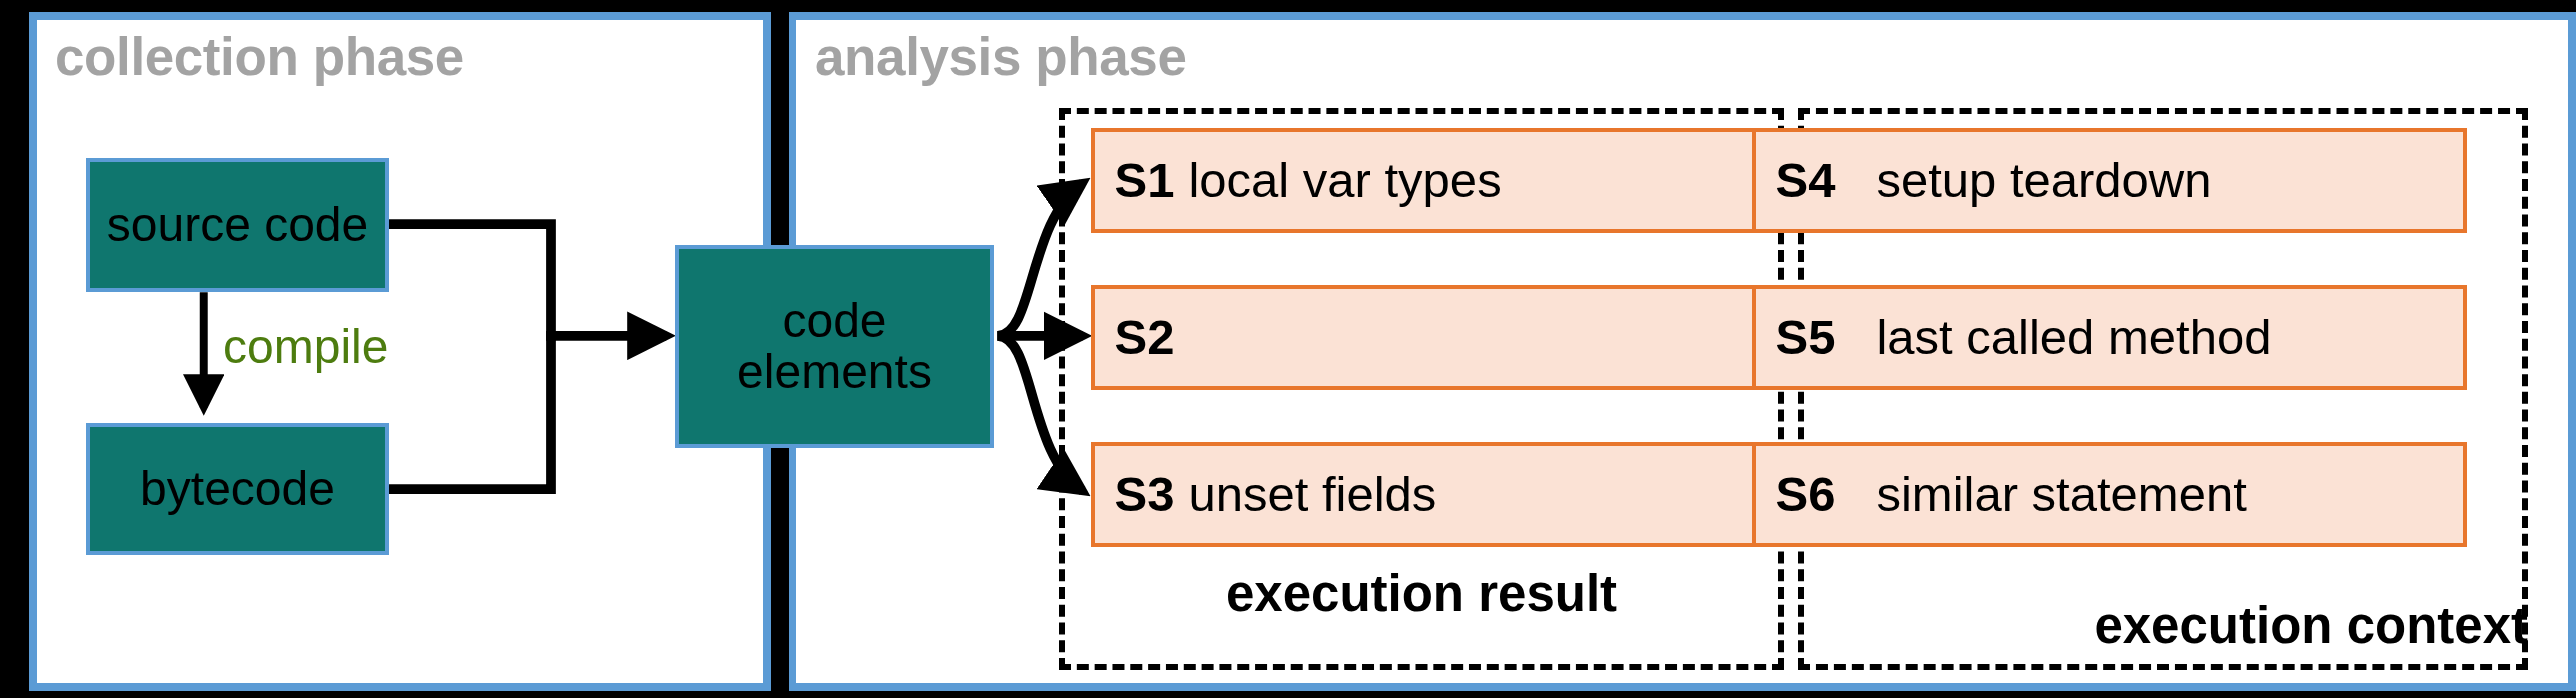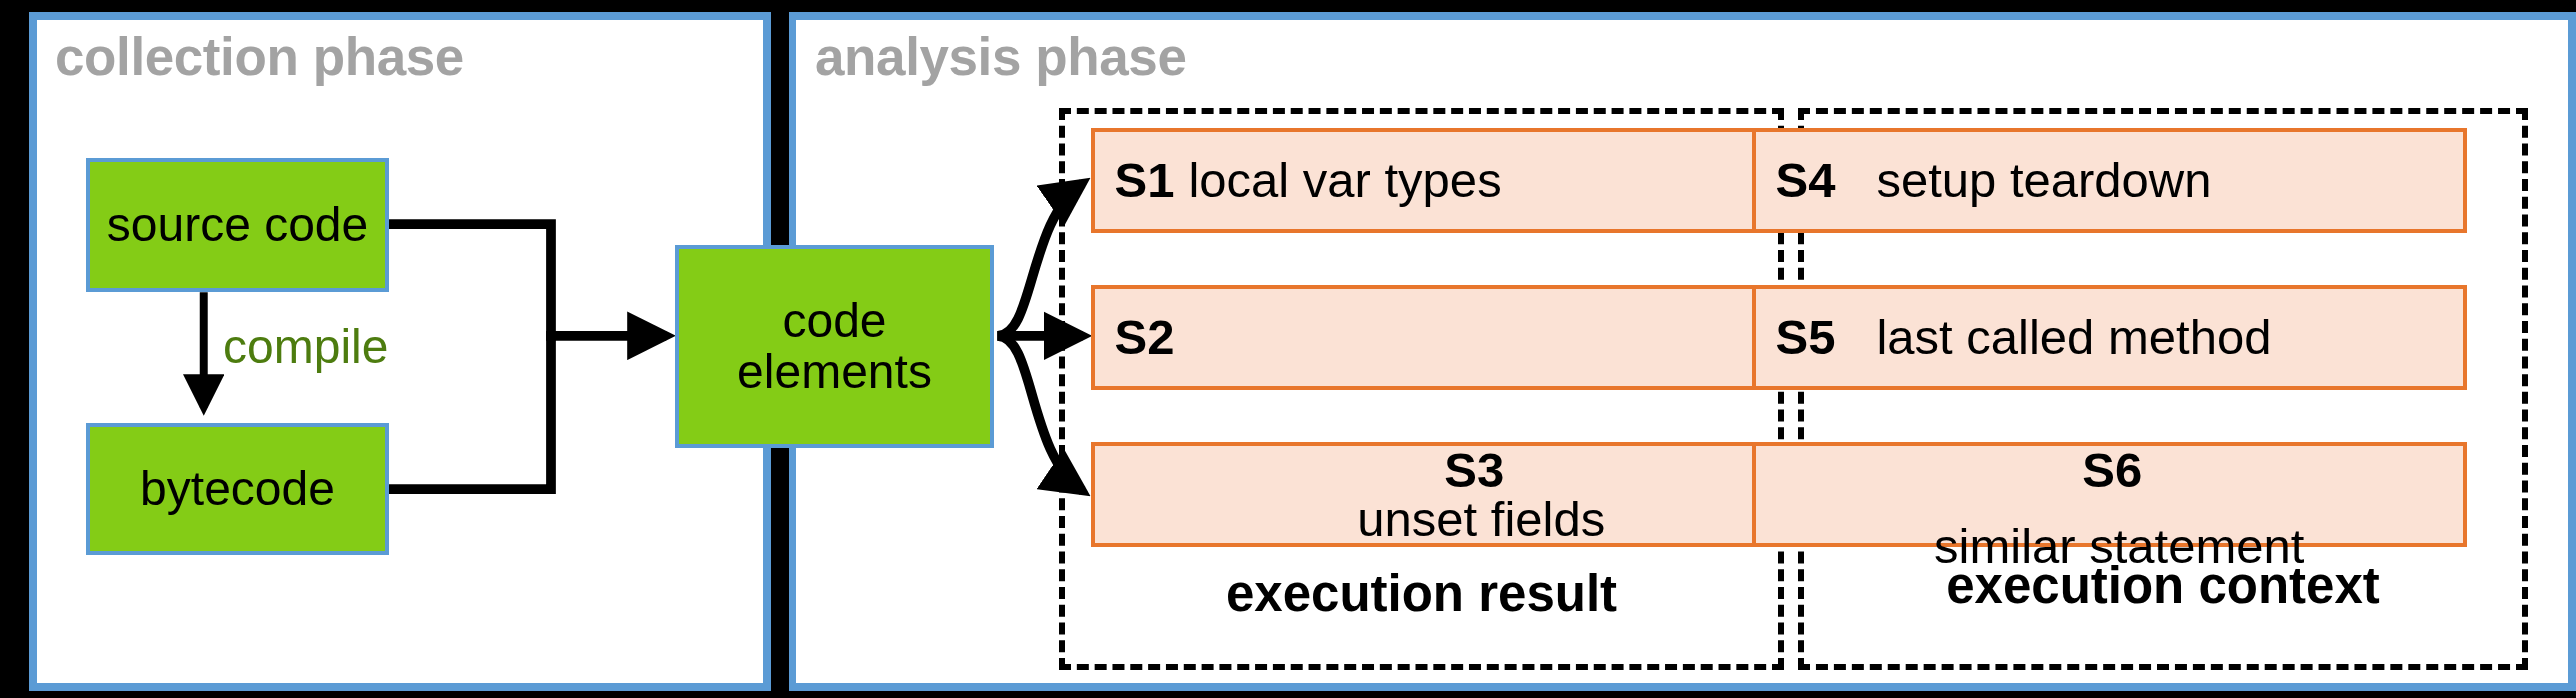--- a/index.html
+++ b/index.html
@@ -34,21 +34,21 @@
     white-space: nowrap;
     letter-spacing: -0.4px;
     line-height: 1;
   }
   #title-collection { left: 55px;  top: 30px; }
   #title-analysis   { left: 815px; top: 30px; }
 
   
   .blue-box {
     position: absolute;
-    background: #84cc16;
+    background: #0f766e;
     border: 4.4px solid #5b9bd5;
     box-sizing: border-box;
     display: flex;
     align-items: center;
     justify-content: center;
     text-align: center;
     color: #000000;
     font-size: 48px;
     line-height: 1.05;
     z-index: 6;
@@ -72,21 +72,21 @@
     position: absolute;
     font-weight: bold;
     font-size: 51px;
     color: #000000;
     white-space: nowrap;
     text-align: center;
     z-index: 7;
     line-height: 1;
   }
   #caption-execution-result  { left: 1059px; top: 568px; width: 725px; }
-  #caption-execution-context { left: 1798px; top: 560px; width: 730px; }
+  #caption-execution-context { left: 1798px; top: 600px; width: 730px; text-align: right; }
 
   
   .orange-box {
     position: absolute;
     background: #fbe2d5;
     border: 4.4px solid #e8762c;
     box-sizing: border-box;
     display: flex;
     align-items: center;
     color: #000000;
@@ -97,21 +97,21 @@
     line-height: 1;
   }
   .orange-box .sid {
     font-weight: bold;
     margin-right: 14px;
   }
   .left-col  { left: 1091px; width: 761px; }
   .right-col { left: 1752px; width: 715px; gap: 27px; }
   .row-1 { top: 128px; height: 105px; }
   .row-2 { top: 285px; height: 105px; }
-  .row-3 { top: 442px; height: 105px; flex-direction: column; }
+  .row-3 { top: 442px; height: 105px; }
 
   
   #wires {
     position: absolute;
     left: 0; top: 0;
     width: 2576px; height: 699px;
     z-index: 4;
     pointer-events: none;
   }
   

